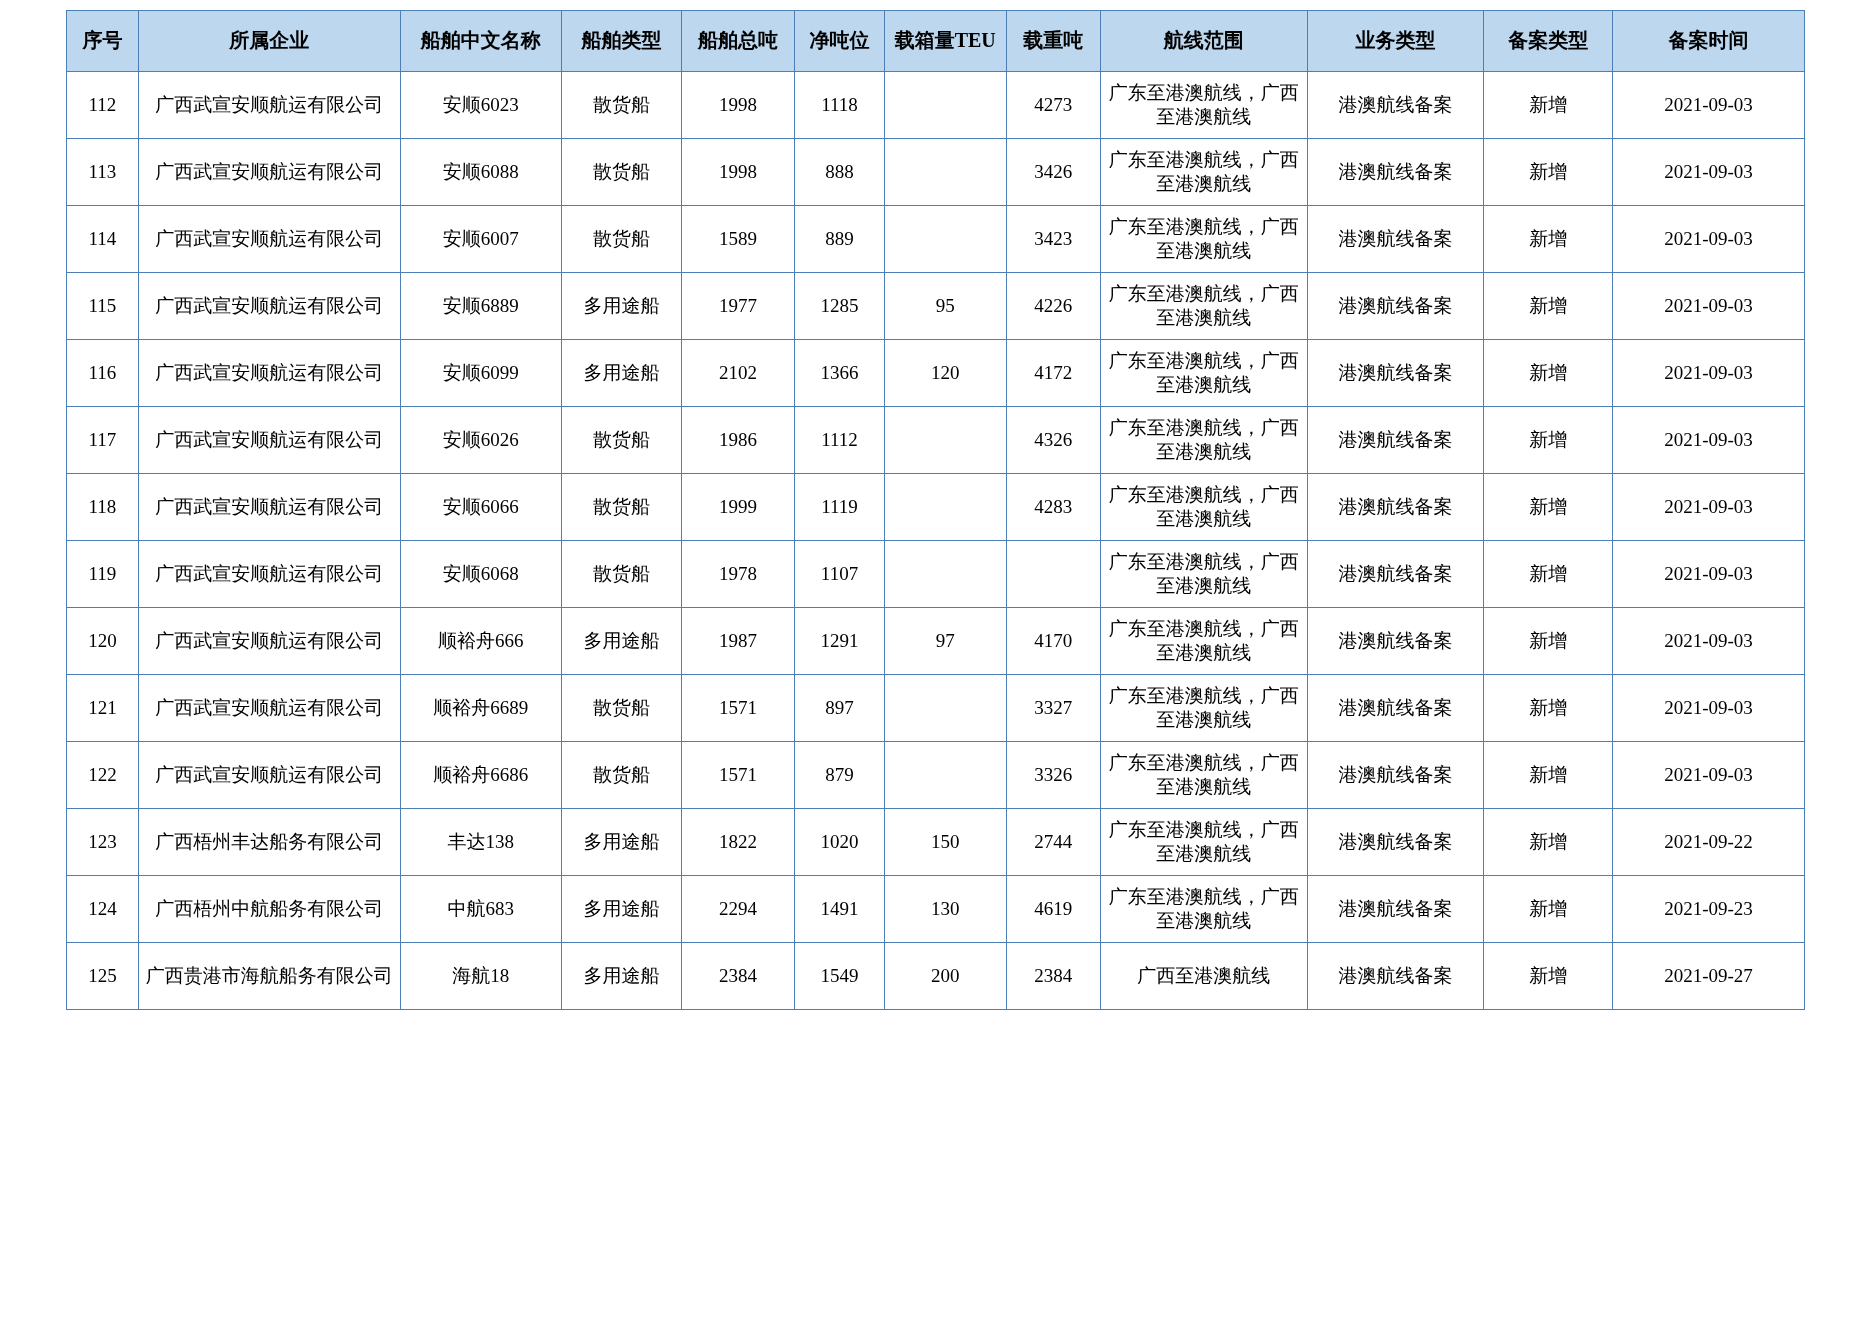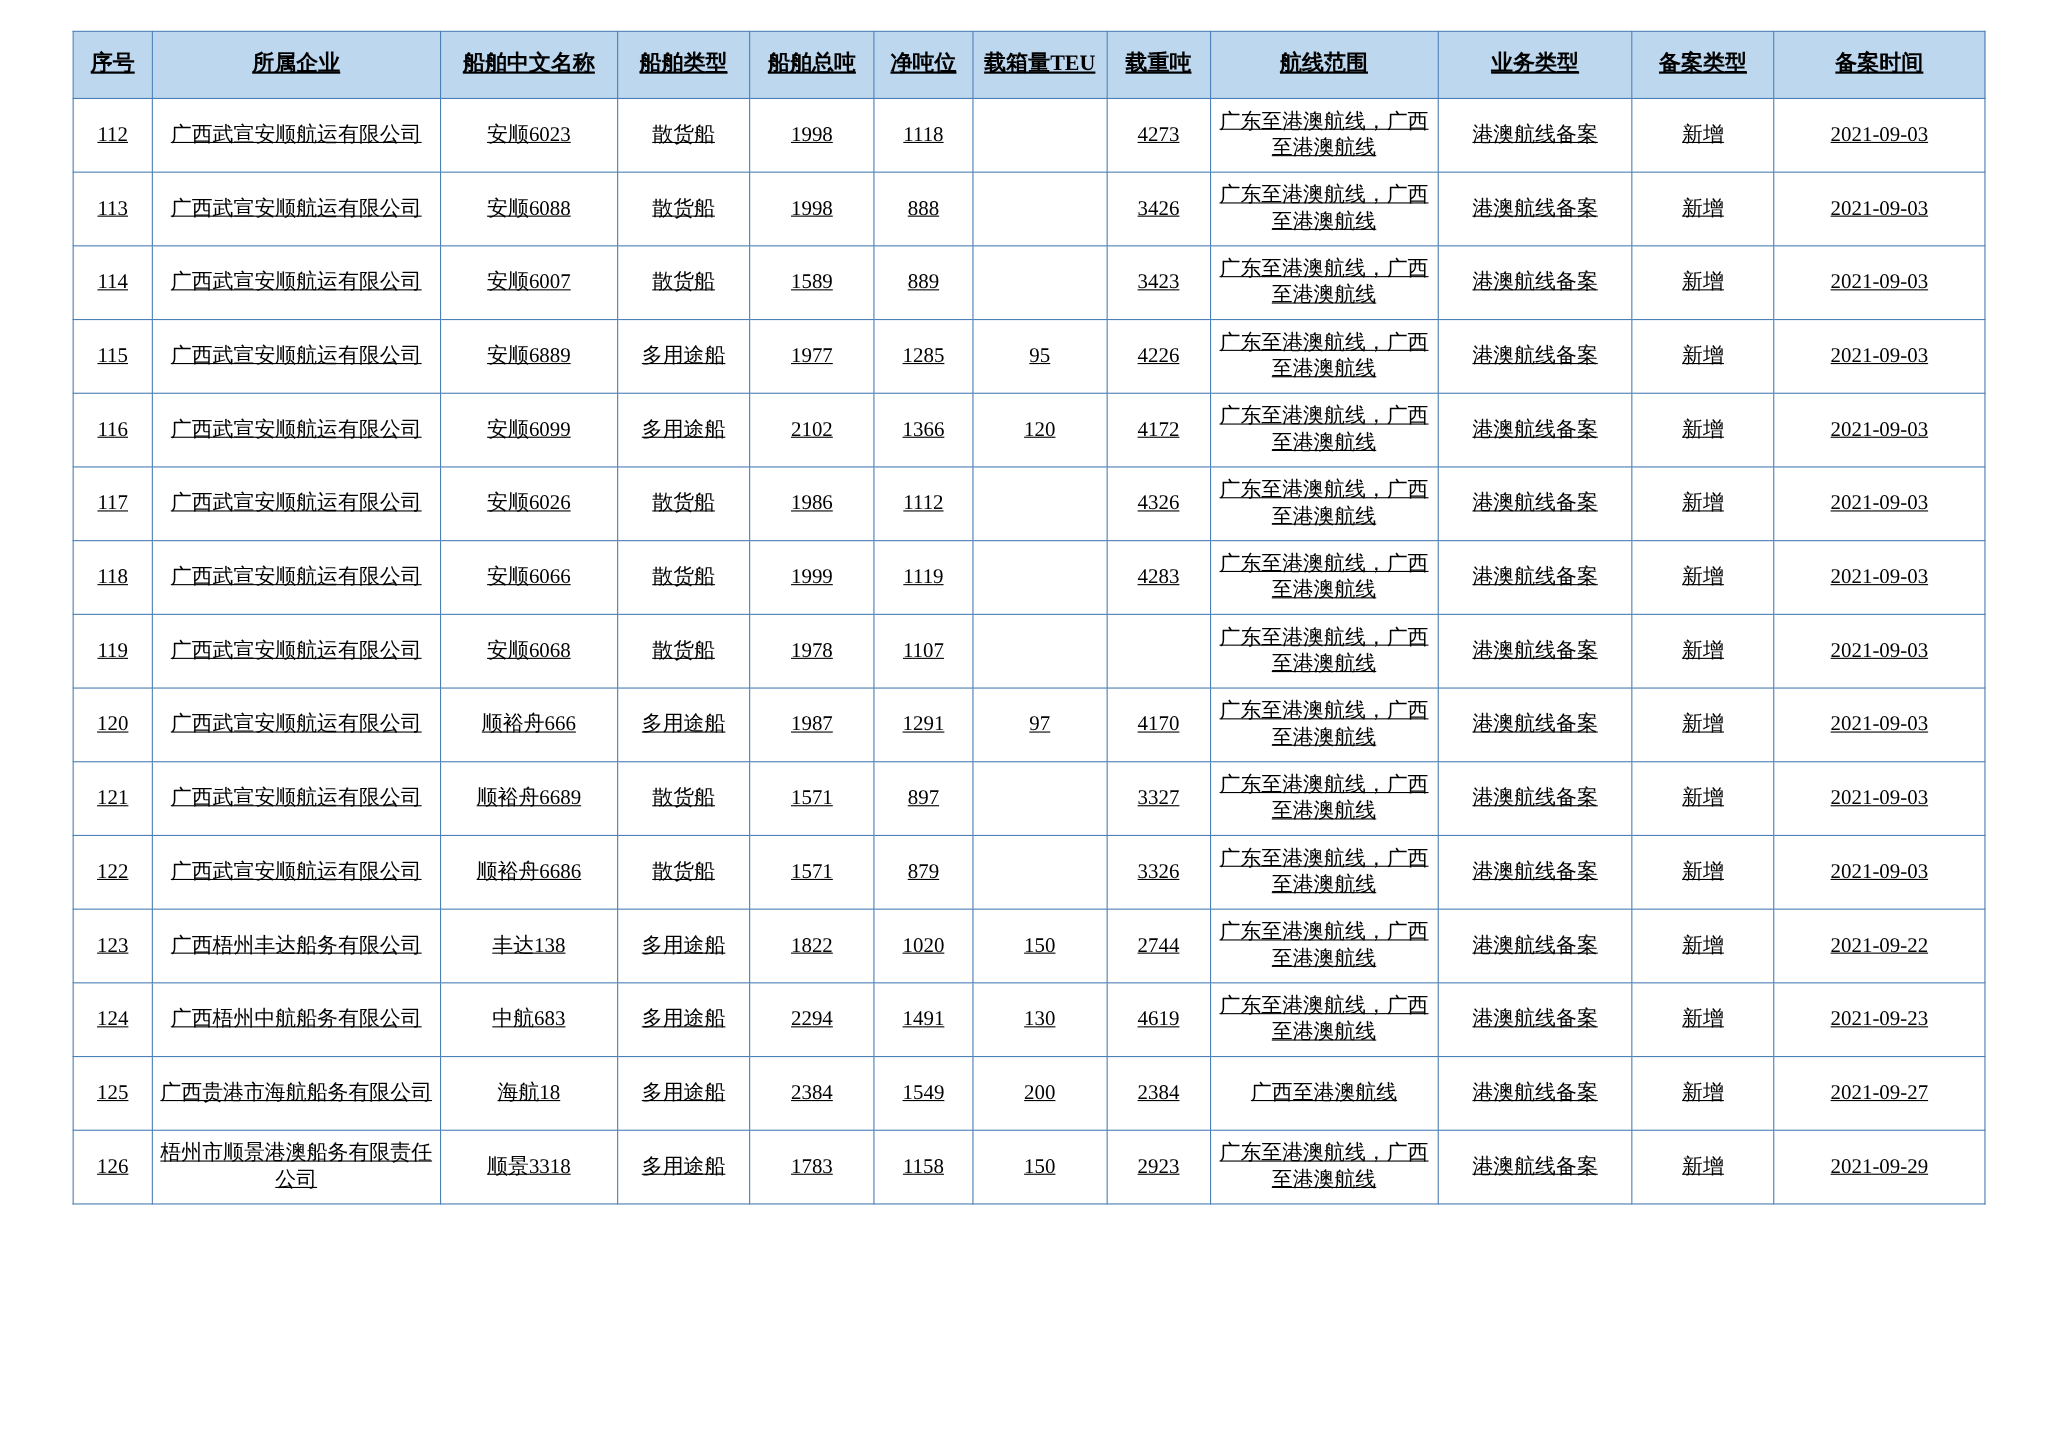--- a/index.html
+++ b/index.html
@@ -10,22 +10,21 @@
   body {
     width: 1871px;
     height: 1323px;
     font-family: "Liberation Serif", "DejaVu Serif", serif;
     color: #000000;
   }
   .page {
     box-sizing: border-box;
     width: 1871px;
     height: 1323px;
-    padding: 28px 66px 0 66px;
-    text-decoration: underline;
+    padding: 10px 66px 0 66px;
   }
   table.ship-table {
     border-collapse: collapse;
     table-layout: fixed;
     width: 1739px;
     font-size: 19px;
   }
   table.ship-table th,
   table.ship-table td {
     border: 1px solid #4b7fb5;
@@ -290,29 +289,15 @@
           <td>多用途船</td>
           <td class="num">2384</td>
           <td class="num">1549</td>
           <td class="num">200</td>
           <td class="num">2384</td>
           <td class="route">广西至港澳航线</td>
           <td>港澳航线备案</td>
           <td>新增</td>
           <td class="date">2021-09-27</td>
         </tr>
-        <tr>
-          <td class="num">126</td>
-          <td class="company">梧州市顺景港澳船务有限责任公司</td>
-          <td>顺景3318</td>
-          <td>多用途船</td>
-          <td class="num">1783</td>
-          <td class="num">1158</td>
-          <td class="num">150</td>
-          <td class="num">2923</td>
-          <td class="route">广东至港澳航线，广西至港澳航线</td>
-          <td>港澳航线备案</td>
-          <td>新增</td>
-          <td class="date">2021-09-29</td>
-        </tr>
       </tbody>
   </table>
 </div>
 
 </body></html>

